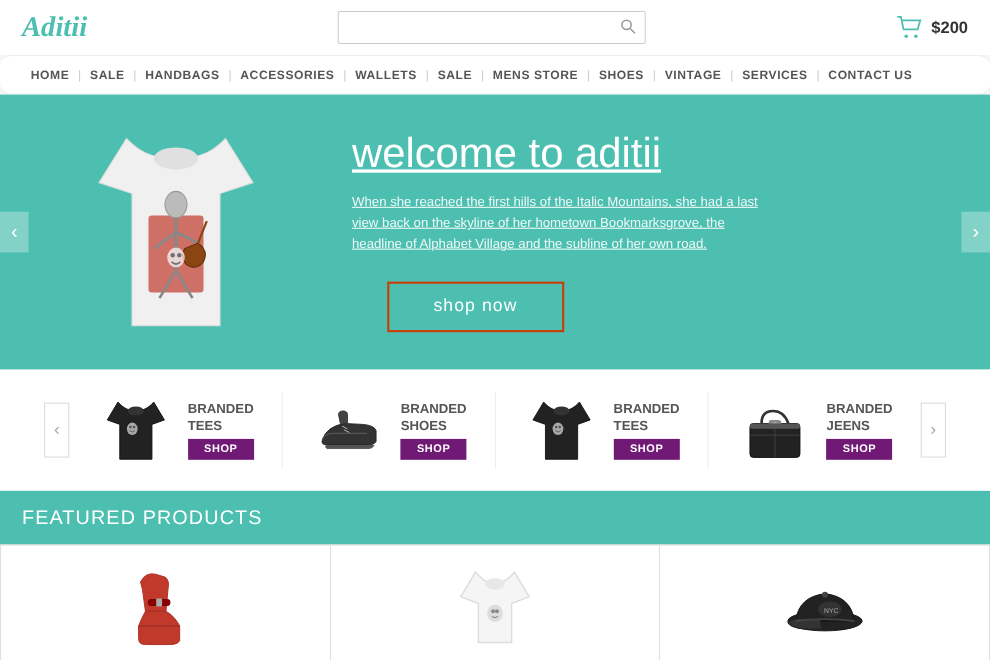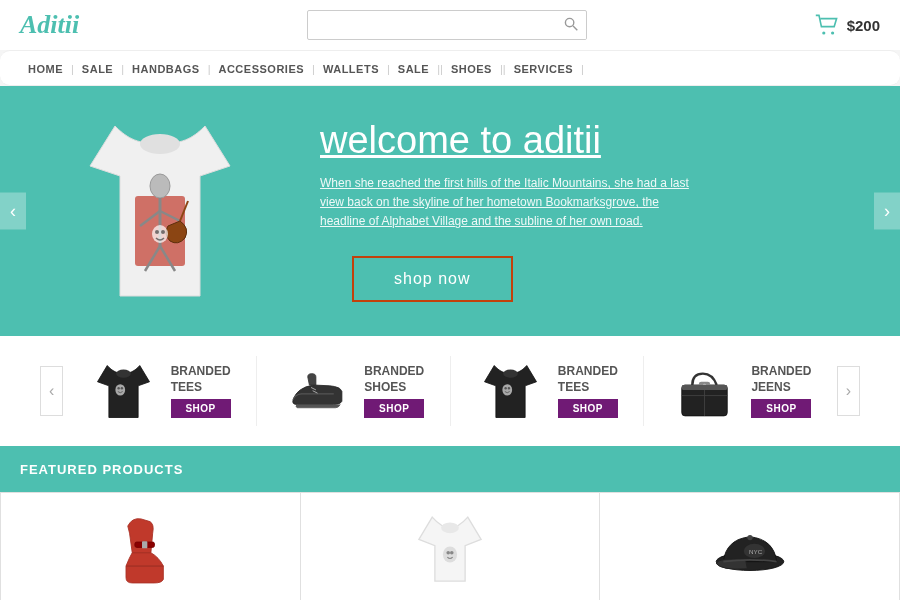--- a/index.html
+++ b/index.html
@@ -211,22 +211,22 @@
       flex-shrink: 0;
     }
 
     
     .featured-header {
       background: #4dbfb0;
       padding: 14px 20px;
     }
     .featured-header-title {
       color: #fff;
-      font-size: 13px;
-      font-weight: bold;
+      font-size: 18px;
+      font-weight: normal;
       text-transform: uppercase;
       letter-spacing: 1px;
       text-align: center;
     }
     .featured-grid {
       display: flex;
       gap: 1px;
       background: #e0e0e0;
       padding: 1px;
     }
@@ -272,26 +272,29 @@
   <span class="nav-item">SALE</span>
   <span class="nav-sep">|</span>
   <span class="nav-item">HANDBAGS</span>
   <span class="nav-sep">|</span>
   <span class="nav-item">ACCESSORIES</span>
   <span class="nav-sep">|</span>
   <span class="nav-item">WALLETS</span>
   <span class="nav-sep">|</span>
   <span class="nav-item">SALE</span>
   <span class="nav-sep">|</span>
+  <span class="nav-item">MENS STORE</span>
   <span class="nav-sep">|</span>
   <span class="nav-item">SHOES</span>
   <span class="nav-sep">|</span>
+  <span class="nav-item">VINTAGE</span>
   <span class="nav-sep">|</span>
   <span class="nav-item">SERVICES</span>
   <span class="nav-sep">|</span>
+  <span class="nav-item">CONTACT US</span>
 </nav>
 
 <div class="hero">
   <button class="hero-arrow hero-arrow-left">‹</button>
 
   <div class="hero-image-area">
 
     <svg class="tshirt-svg" viewBox="0 0 180 190" xmlns="http://www.w3.org/2000/svg">
 
       <path d="M45,10 L20,50 L50,60 L50,180 L130,180 L130,60 L160,50 L135,10 C125,20 115,28 90,28 C65,28 55,20 45,10 Z" fill="#f0f0f0" stroke="#ddd" stroke-width="1"></path>

